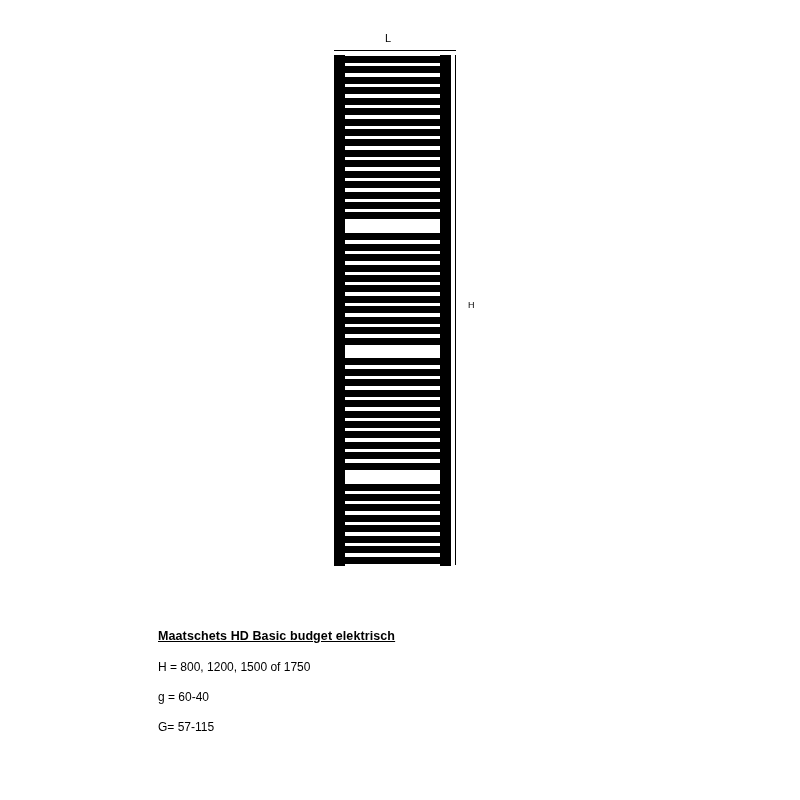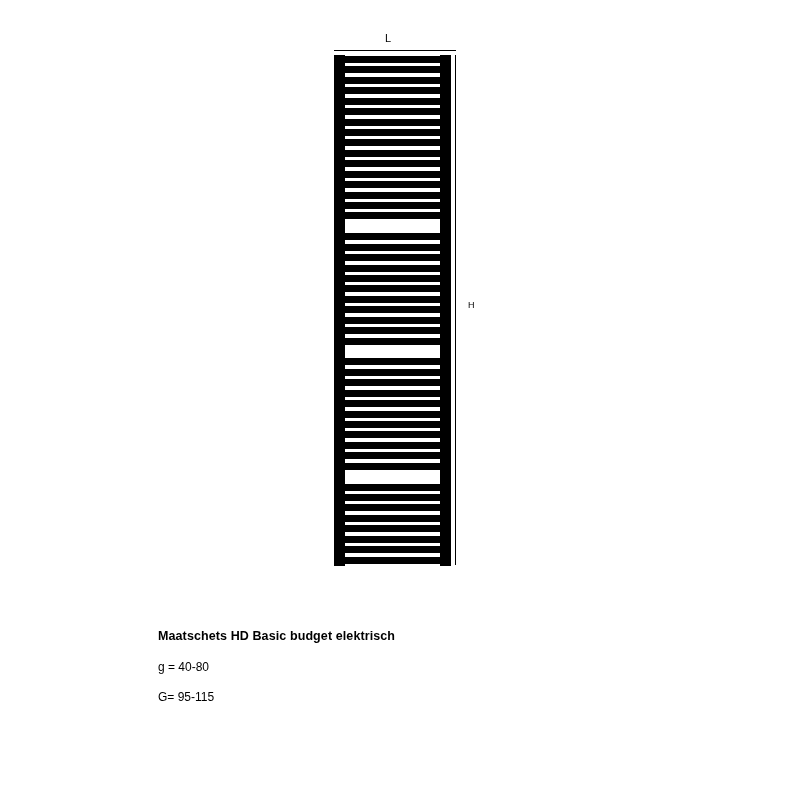--- a/index.html
+++ b/index.html
@@ -104,20 +104,21 @@
     left: 158px;
     top: 630px;
     width: 520px;
   }
   #legend .title {
     font-size: 12.5px;
     font-weight: bold;
     letter-spacing: 0.1px;
     margin: 0 0 17px 0;
     line-height: 1.1;
+    text-decoration: underline;
   }
   #legend .line {
     font-size: 12px;
     margin: 0 0 17px 0;
     line-height: 1.1;
   }
   #legend .line:last-child { margin-bottom: 0; }
 </style>
 </head>
 <body>
@@ -181,15 +182,16 @@
         <div class="rung" style="top: 480.714px;"></div>
         <div class="rung" style="top: 491.143px;"></div>
         <div class="rung" style="top: 501.571px;"></div>
       </div>
   </div>
 
 </div>
 
 <div id="legend">
   <p class="title">Maatschets HD Basic budget elektrisch</p>
-  <p class="line">g = 40-80</p>
-  <p class="line">G= 95-115</p>
+  <p class="line">H = 800, 1200, 1500 of 1750</p>
+  <p class="line">g = 60-40</p>
+  <p class="line">G= 57-115</p>
 </div>
 
 </body></html>

